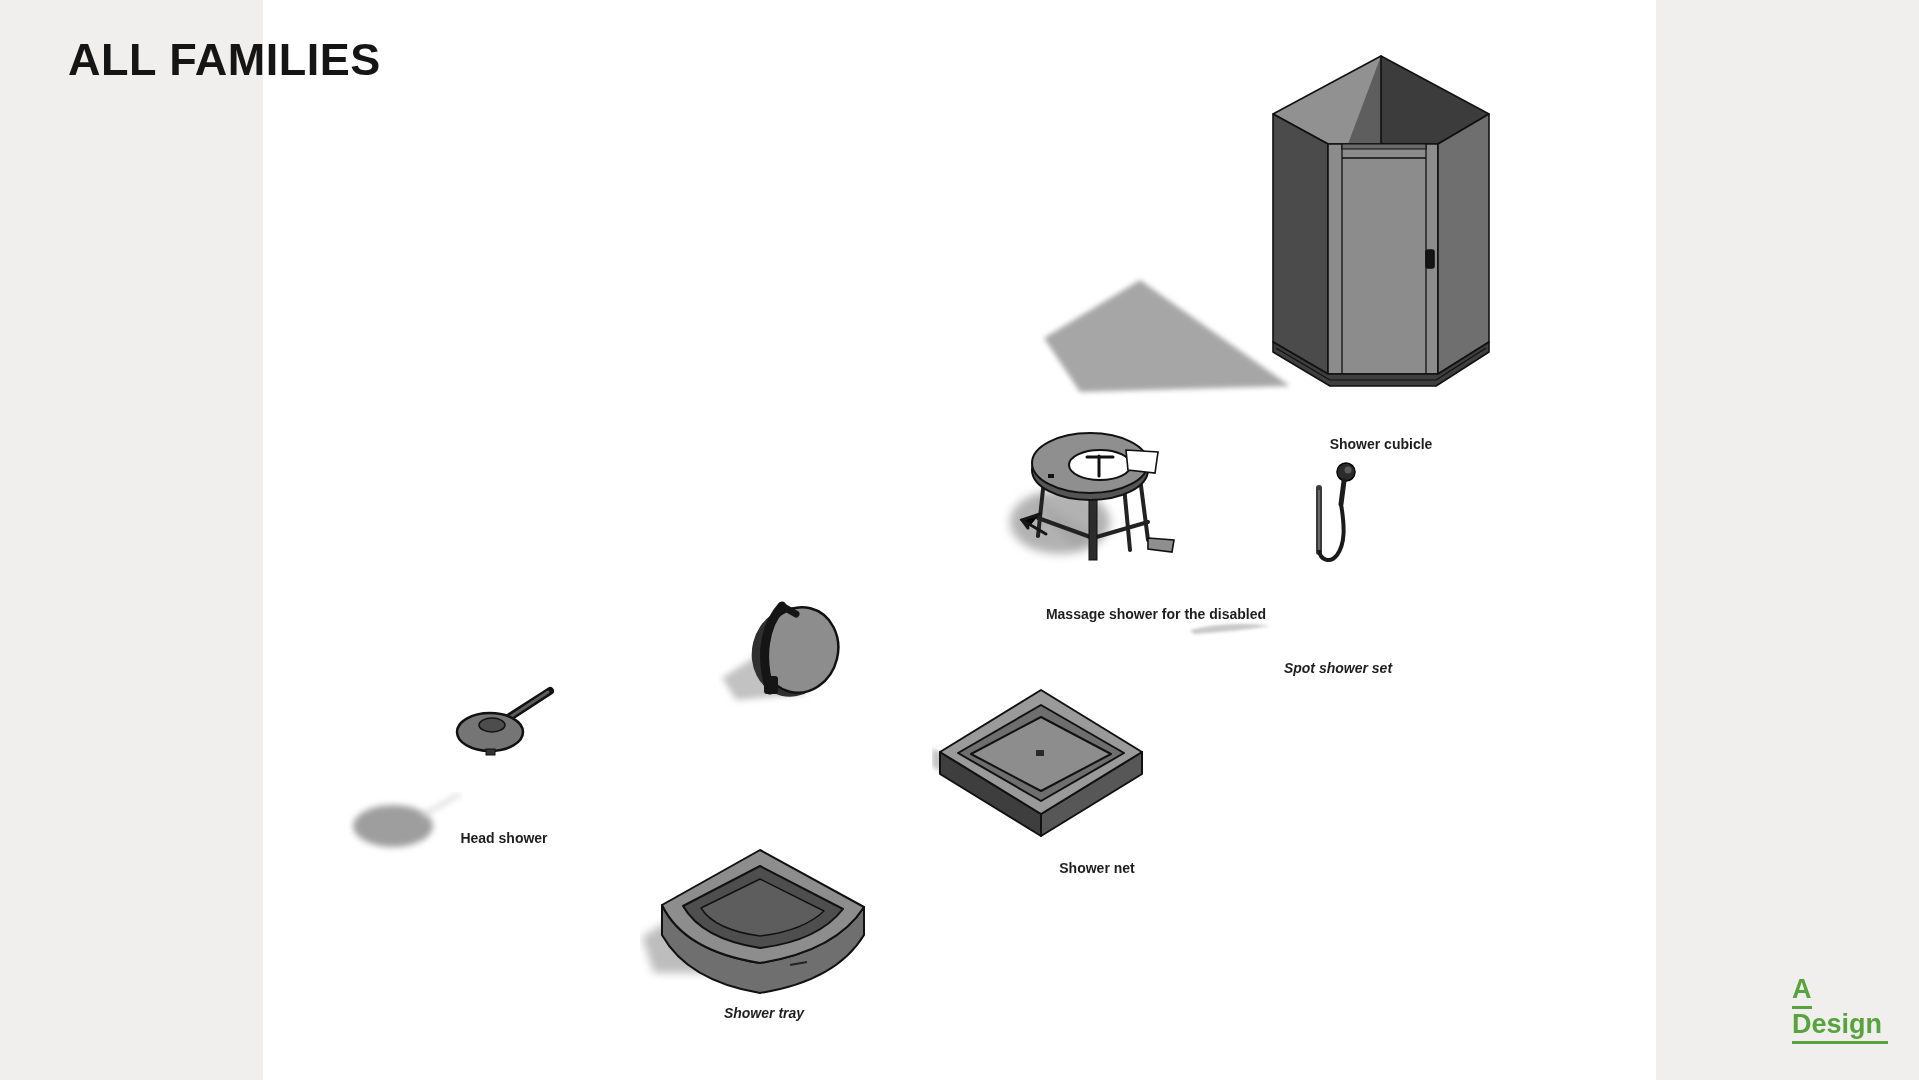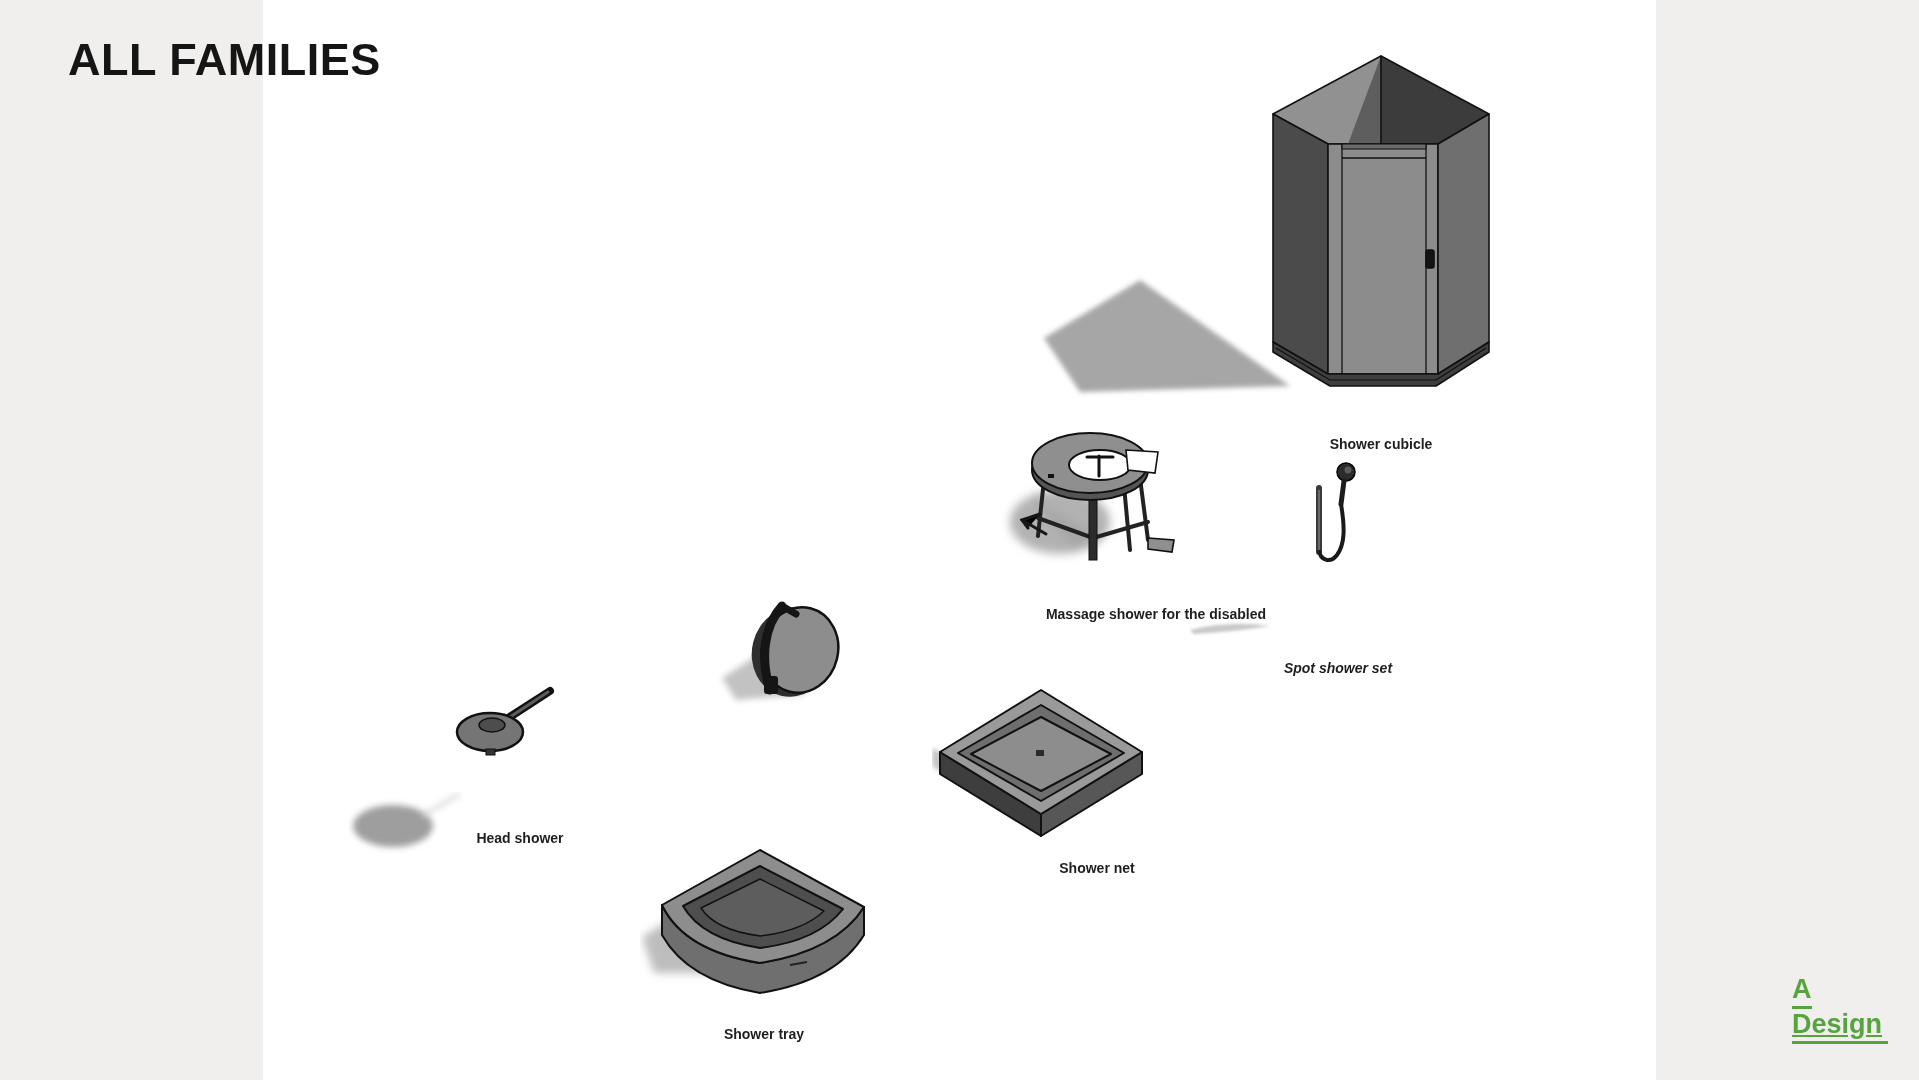--- a/index.html
+++ b/index.html
@@ -196,21 +196,21 @@
     <svg width="112" height="78" viewBox="0 0 112 78">
 
       <line x1="54" y1="42" x2="102" y2="11" stroke="#111" stroke-width="8" stroke-linecap="round"></line>
       <line x1="56" y1="41" x2="100" y2="12" stroke="#5c5c5c" stroke-width="3" stroke-linecap="round"></line>
 
       <ellipse cx="42" cy="52" rx="33" ry="19" fill="#757575" stroke="#111" stroke-width="2.5"></ellipse>
       <ellipse cx="44" cy="45" rx="13" ry="7" fill="#4d4d4d" stroke="#111" stroke-width="1.5"></ellipse>
       <rect x="38" y="69" width="9" height="6" fill="#333" stroke="#111" stroke-width="1"></rect>
     </svg>
   </div>
-  <div class="item-label" style="left:504px; top:830px;margin-left:16px;">Head shower</div>
+  <div class="item-label" style="left:504px; top:830px;">Head shower</div>
 
   <div class="obj" style="left:640px; top:845px; width:235px; height:152px;">
     <svg width="235" height="152" viewBox="0 0 235 152">
       <defs>
           <filter id="b9" x="-30%" y="-30%" width="160%" height="160%">
             <feGaussianBlur stdDeviation="4"></feGaussianBlur>
           </filter>
         </defs>
 
       <polygon points="2,92 44,66 72,128 14,128" fill="#bdbdbd" filter="url(#b9)"></polygon>
@@ -220,20 +220,20 @@
 
         <path d="M120,5 L224,62 Q196,106 120,118 Q44,106 22,60 Z" fill="#8d8d8d"></path>
 
         <path d="M120,21 L203,64 Q178,96 120,103 Q62,94 43,61 Z" fill="#4e4e4e"></path>
 
         <path d="M120,34 L184,66 Q163,86 120,91 Q75,85 61,63 Z" fill="#5d5d5d" stroke-width="1.4"></path>
       </g>
       <line x1="150" y1="120" x2="167" y2="117" stroke="#222" stroke-width="2"></line>
     </svg>
   </div>
-  <div class="item-label" style="left:764px; top:1026px;">Shower tray</div>
+  <div class="item-label" style="left:764px; top:1005px;font-style:italic;">Shower tray</div>
 
   <div class="logo" style="color:#57a33e;">
     <div><span class="word" style="border-color:#57a33e;">A</span></div>
-    <div><span class="word word2" style="border-color:#57a33e;text-decoration:underline;">Design</span></div>
+    <div><span class="word word2" style="border-color:#57a33e;">Design</span></div>
   </div>
 
 </div>
 
 </body></html>

